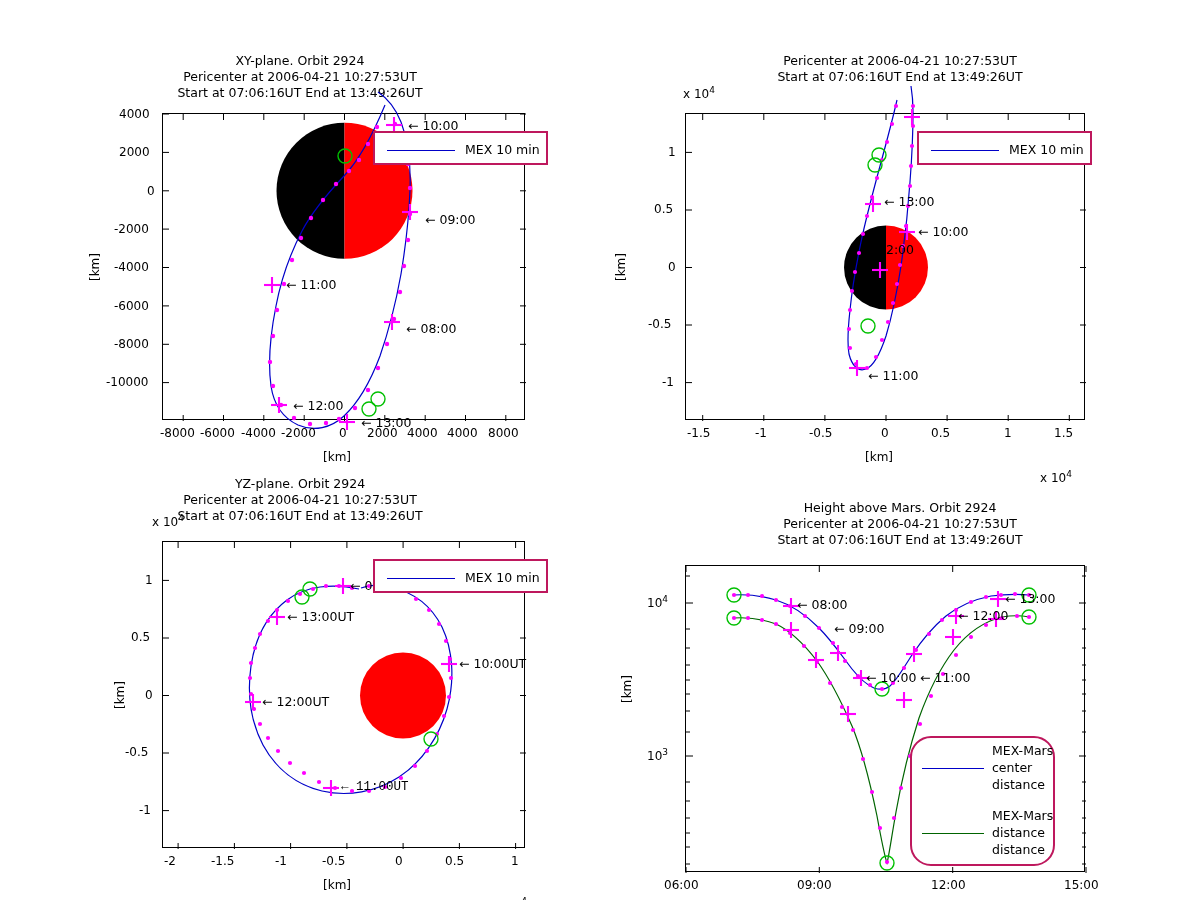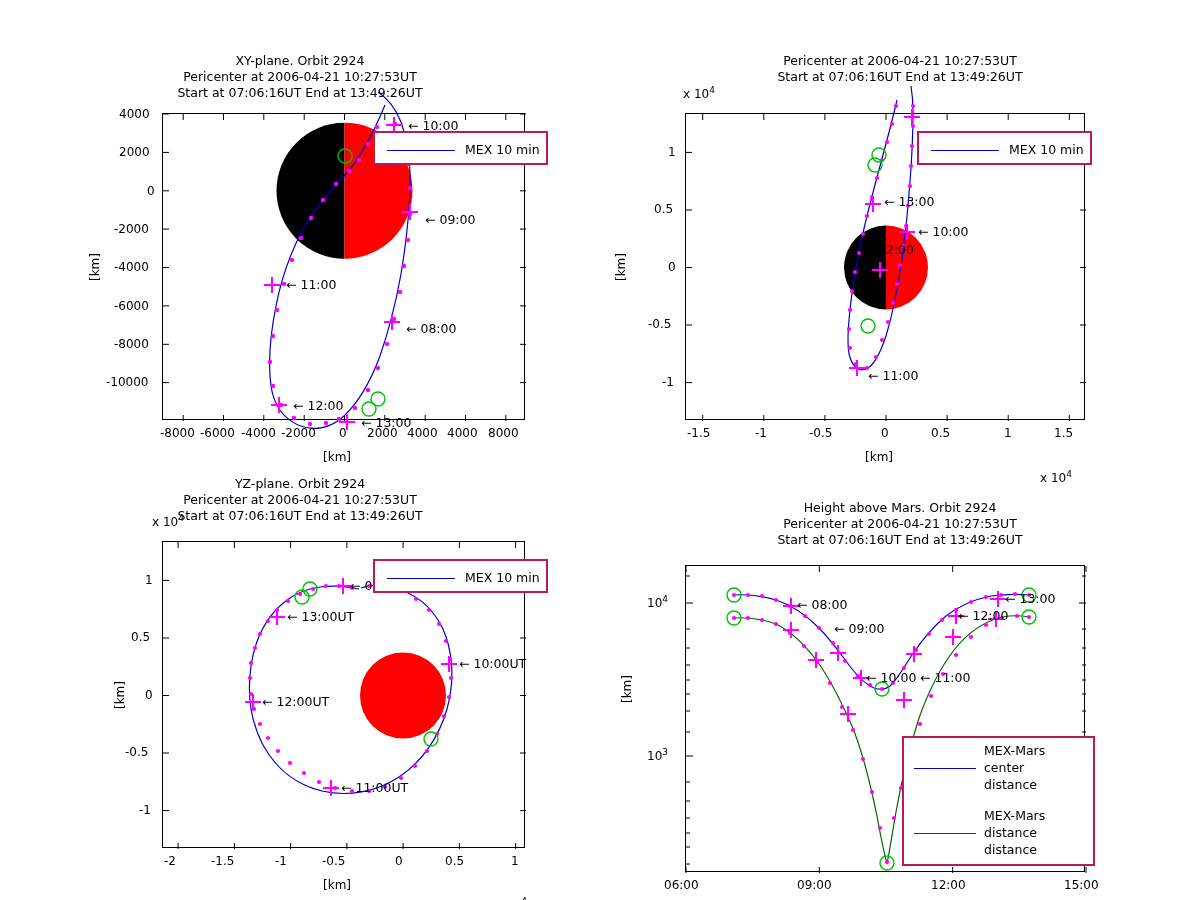--- a/index.html
+++ b/index.html
@@ -399,21 +399,21 @@
       <g fill="none" stroke="#00c000" stroke-width="1.4">
         <circle cx="147" cy="47" r="7"></circle>
           <circle cx="139" cy="55" r="7"></circle>
         <circle cx="268" cy="197" r="7"></circle>
       </g>
     </svg>
     <span class="annot" style="left:187px;top:36px;">← 08:00UT</span>
     <span class="annot" style="left:124px;top:67px;">← 13:00UT</span>
     <span class="annot" style="left:99px;top:152px;">← 12:00UT</span>
     <span class="annot" style="left:296px;top:114px;">← 10:00UT</span>
-    <span class="annot" style="left:178px;top:238px;">← 11:00UT</span>
+    <span class="annot" style="left:178px;top:238px;font-family:Liberation Mono, monospace;">← 11:00UT</span>
     <div class="legend" style="left:210px;top:17px;width:175px;height:34px;">
       <span class="lline" style="left:12px;top:17px;width:68px;border-color:#0000c8;"></span>
       <span class="ltxt" style="left:90px;top:9px;">MEX 10 min</span>
     </div>
   </div>
   <span class="tick-lbl" style="left:145px;top:110px;">1</span>
   <span class="tick-lbl" style="left:131px;top:167px;">0.5</span>
   <span class="tick-lbl" style="left:145px;top:225px;">0</span>
   <span class="tick-lbl" style="left:125px;top:282px;">-0.5</span>
   <span class="tick-lbl" style="left:139px;top:340px;">-1</span>
@@ -581,21 +581,21 @@
         <circle cx="343" cy="29" r="7"></circle>
           <circle cx="343" cy="51" r="7"></circle>
       </g>
     </svg>
     <span class="annot" style="left:111px;top:31px;">← 08:00</span>
     <span class="annot" style="left:148px;top:55px;">← 09:00</span>
     <span class="annot" style="left:180px;top:104px;">← 10:00</span>
     <span class="annot" style="left:234px;top:104px;">← 11:00</span>
     <span class="annot" style="left:272px;top:42px;">← 12:00</span>
     <span class="annot" style="left:319px;top:25px;">← 13:00</span>
-    <div class="legend" style="left:216px;top:170px;width:193px;height:130px;">
+    <div class="legend" style="left:224px;top:170px;width:145px;height:130px;border-radius:21px;">
       <span class="lline" style="left:10px;top:30px;width:62px;border-color:#0000c8;"></span>
       <span class="ltxt" style="left:80px;top:5px;">MEX-Mars</span>
       <span class="ltxt" style="left:80px;top:22px;">center</span>
       <span class="ltxt" style="left:80px;top:39px;">distance</span>
       <span class="lline" style="left:10px;top:95px;width:62px;border-color:#006400;"></span>
       <span class="ltxt" style="left:80px;top:70px;">MEX-Mars</span>
       <span class="ltxt" style="left:80px;top:87px;">distance</span>
       <span class="ltxt" style="left:80px;top:104px;">distance</span>
     </div>
   </div>

